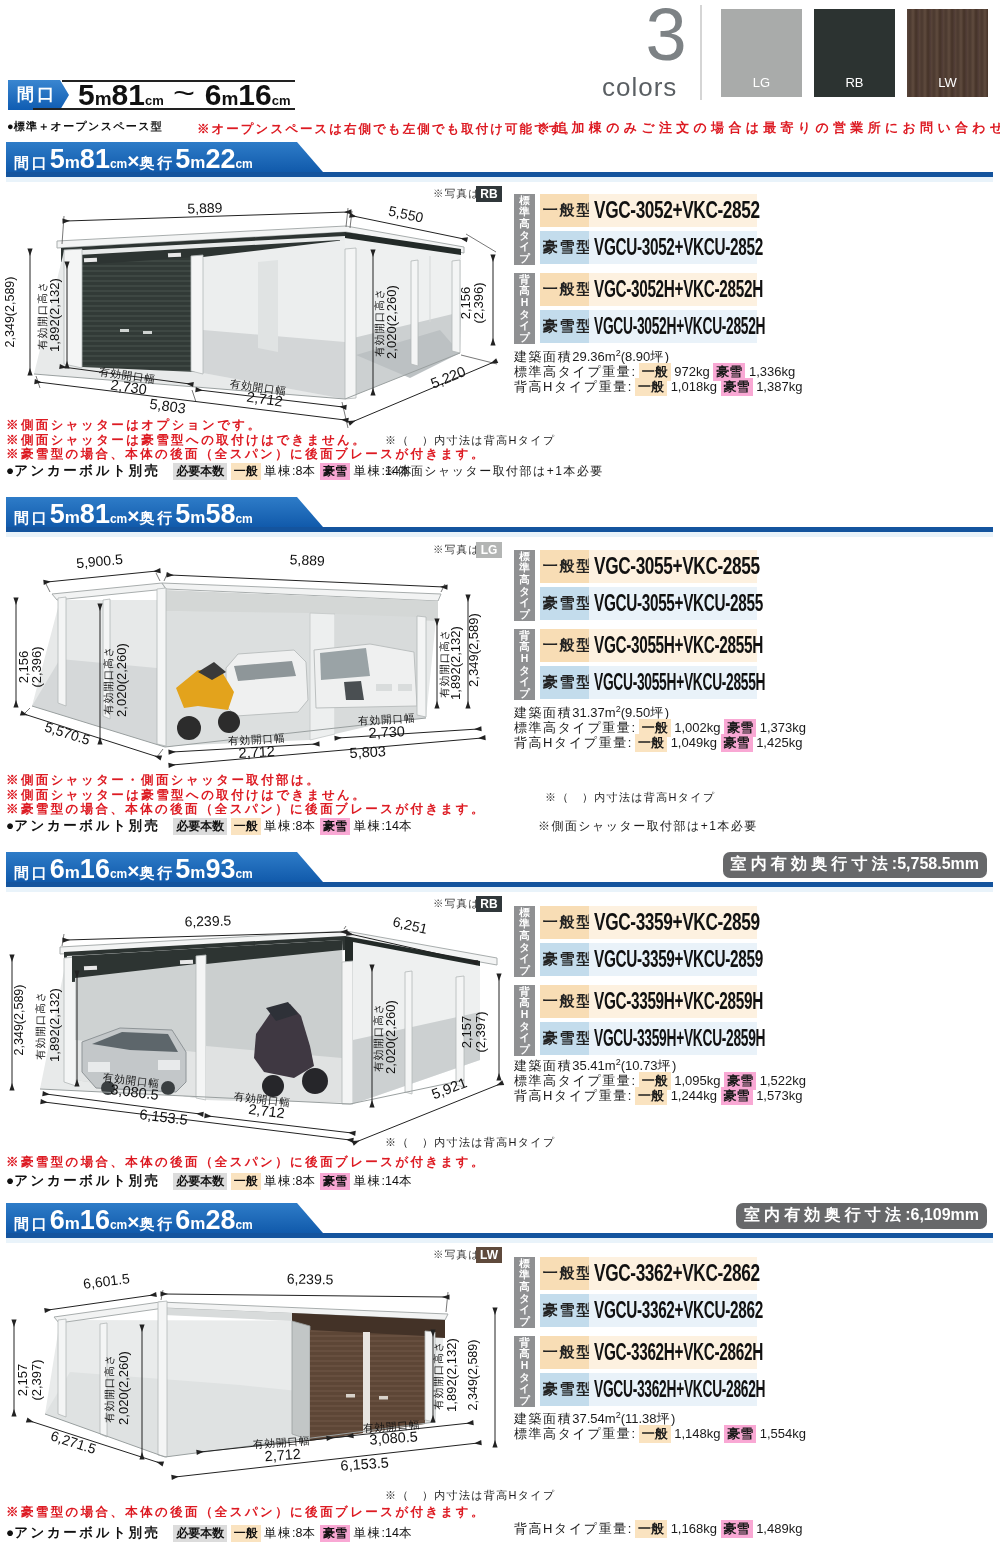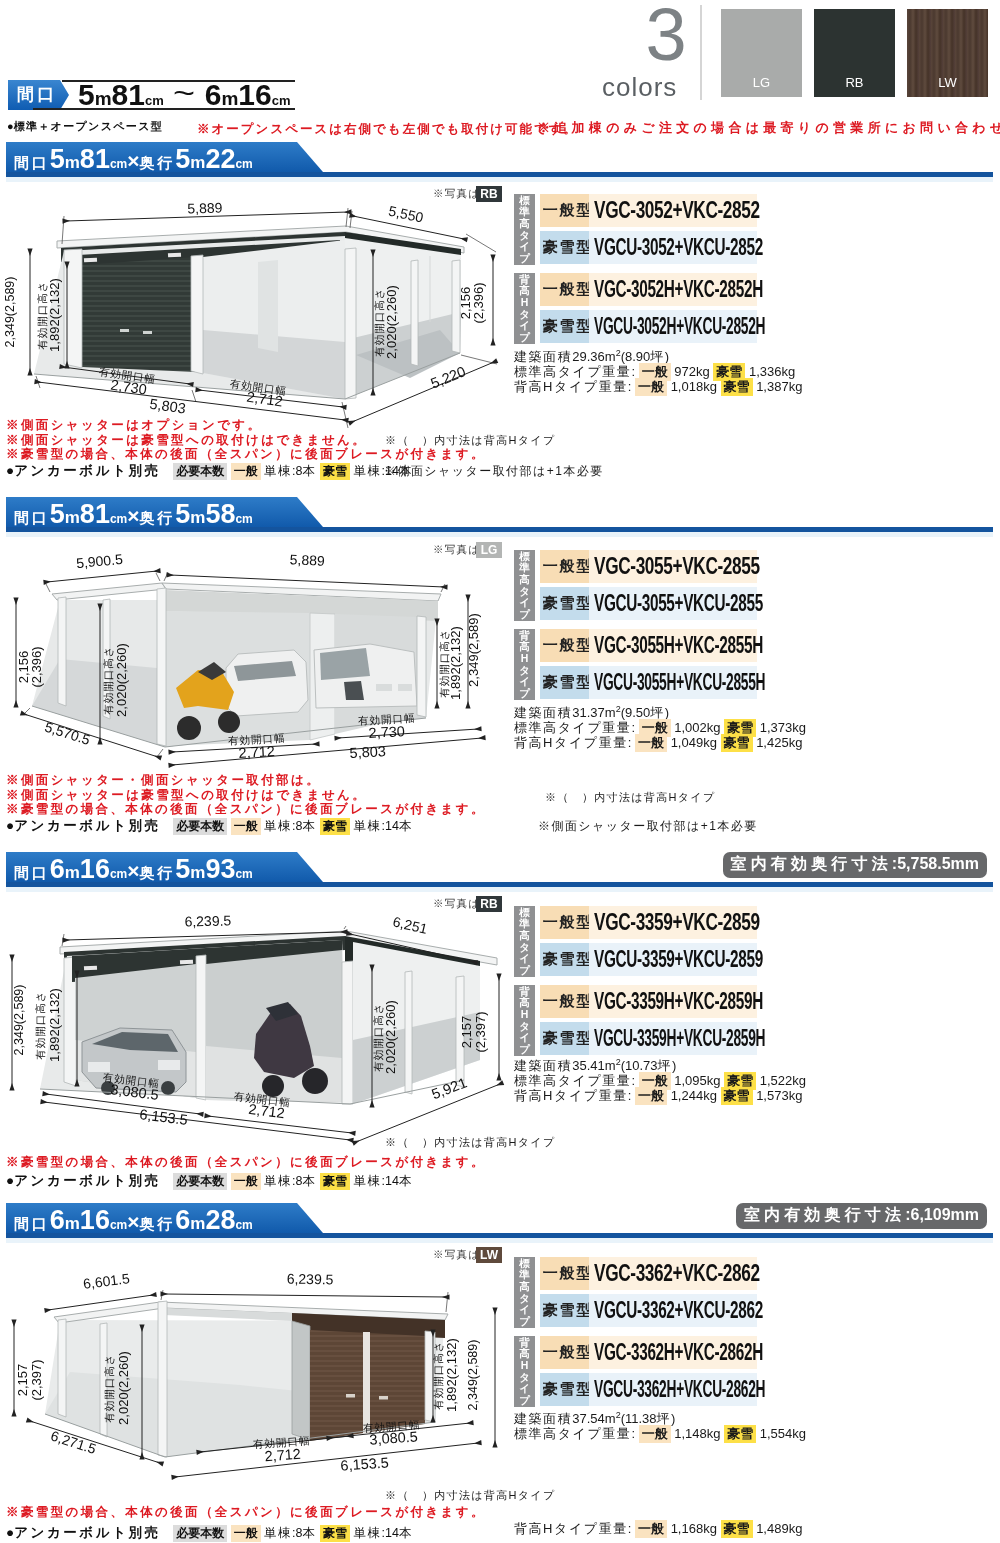--- a/index.html
+++ b/index.html
@@ -14,21 +14,21 @@
 .ibox{position:absolute;background:#67686a;color:#fff;border-radius:7px;font-size:16px;font-weight:bold;padding:2px 8px 3px 8px;white-space:nowrap}
 .glab{position:absolute;left:514px;width:21px;background:#8f9092;color:#fff;font-size:10.5px;font-weight:bold;display:flex;align-items:center;justify-content:center;text-align:center;line-height:11.6px}
 .chip{position:absolute;left:540px;width:56px;font-size:15px;font-weight:bold;display:flex;align-items:center;justify-content:center;color:#222}
 .bar{position:absolute;left:589px;width:168px;display:flex;align-items:center;color:#111;padding-left:5px;box-sizing:border-box}
 .mdl{font-weight:bold;font-size:23px;transform-origin:0 50%;white-space:nowrap;letter-spacing:-0.5px}
 .m17{transform:scaleX(.75)}.m19{transform:scaleX(.667)}.m21{transform:scaleX(.6)}
 .cg{background:#f8ddb5}.cgl{background:#fdf1e0}
 .cs{background:#c3dcec}.csl{background:#e9f2f9}
 .nt{position:absolute;font-size:13px;color:#1a1a1a;white-space:nowrap}
 .wchip{display:inline-block;padding:0 3px;font-weight:bold}
-.wg{background:#fae3c0}.ws{background:#fde047}
+.wg{background:#fae3c0}.ws{background:#f9a8d4}
 .red{position:absolute;font-size:12.5px;font-weight:bold;color:#dd1a22;white-space:nowrap}
 .blk{position:absolute;font-size:12.5px;color:#1a1a1a;white-space:nowrap}
 .anc{position:absolute;font-size:12.5px;color:#111;white-space:nowrap}
 .anb{font-weight:bold;font-size:13.5px}
 .achip{display:inline-block;padding:0 3px;font-weight:bold;font-size:12px}
 .agray{background:#dcdcdc}
 .pnote{position:absolute;font-size:10.5px;color:#333;white-space:nowrap}
 .pchip{position:absolute;font-size:12px;font-weight:bold;text-align:center;color:#fff;width:26px;height:16px;line-height:16px}
 svg text{font-family:"Liberation Sans",sans-serif}
 </style></head>

